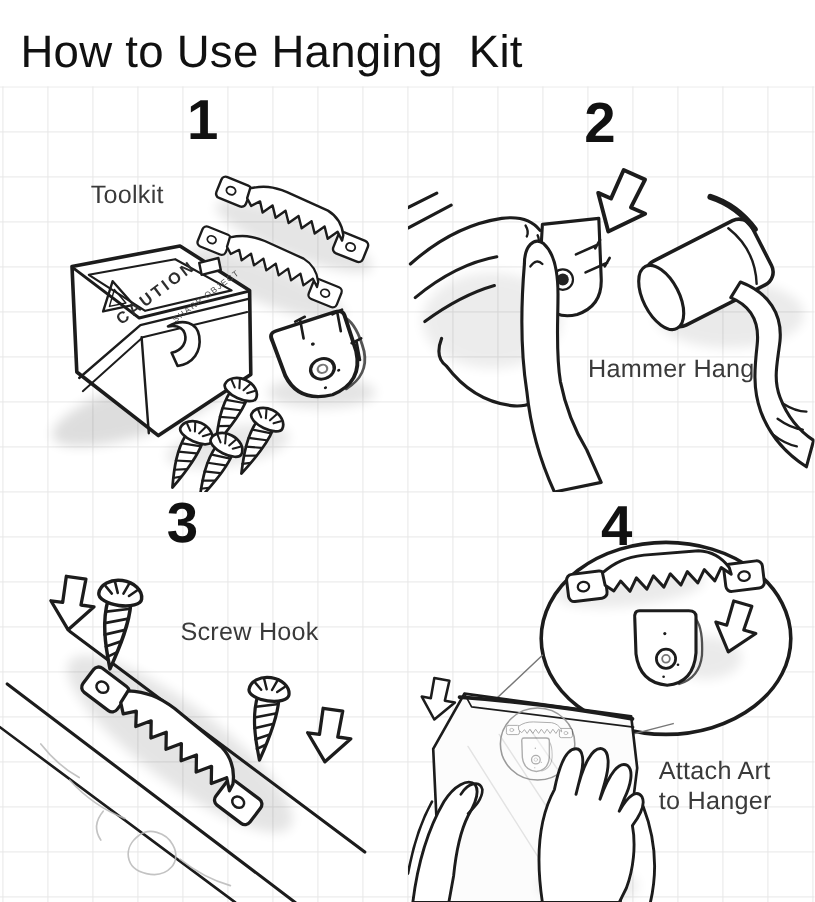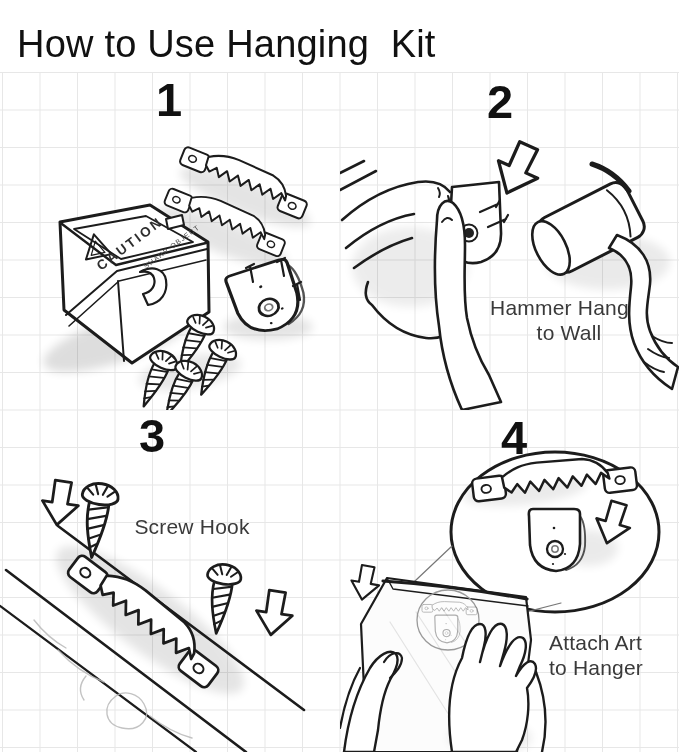--- a/index.html
+++ b/index.html
@@ -14,21 +14,21 @@
     font-size:38px;font-weight:400;color:#111;letter-spacing:0.2px;white-space:pre;}
   .step-number{position:absolute;font-size:47px;font-weight:700;color:#111;text-align:center;}
   .n1{left:129px;top:72px;width:80px;}
   .n2{left:460px;top:74px;width:80px;}
   .n3{left:112px;top:408px;width:80px;}
   .n4{left:474px;top:410px;width:80px;}
   .step-label{position:absolute;color:#3a3a3a;font-size:21px;line-height:25px;letter-spacing:0.2px;}
   .step-label span{display:block;}
   .l1{left:30px;top:150px;width:152px;text-align:center;}
   .l2{left:478px;top:295px;width:182px;text-align:center;}
-  .l3{left:124px;top:514px;width:136px;text-align:center;}
+  .l3{left:140px;top:514px;width:136px;text-align:center;}
   .l4{left:549px;top:630px;width:140px;text-align:left;}
   .illu{position:absolute;}
   .i1{left:0;top:72px;}
   .i2{left:340px;top:72px;}
   .i3{left:0;top:410px;}
   .i4{left:340px;top:410px;}
   .defs-holder{position:absolute;width:0;height:0;overflow:hidden;}
 </style>
 </head>
 <body>
@@ -65,20 +65,21 @@
       </g>
     </defs>
   </svg>
 
   <div class="grid-bg"></div>
 
   <h1 class="title">How to Use Hanging  Kit</h1>
 
   <div class="step-number n1">1</div>
   <div class="step-label l1">
+    <span>Toolkit</span>
   </div>
   <svg class="illu i1" width="340" height="338" viewBox="0 0 340 338">
     <g stroke="none">
       <ellipse cx="245" cy="125" rx="70" ry="16" transform="rotate(22 245 125)" fill="#000" opacity="0.10" filter="url(#softblur)"></ellipse>
       <ellipse cx="222" cy="165" rx="70" ry="16" transform="rotate(22 222 165)" fill="#000" opacity="0.10" filter="url(#softblur)"></ellipse>
       <ellipse cx="118" cy="268" rx="78" ry="22" transform="rotate(-18 118 268)" fill="#000" opacity="0.13" filter="url(#softblur)"></ellipse>
       <ellipse cx="268" cy="255" rx="45" ry="13" fill="#000" opacity="0.10" filter="url(#softblur)"></ellipse>
       <ellipse cx="190" cy="300" rx="52" ry="16" transform="rotate(-10 190 300)" fill="#000" opacity="0.09" filter="url(#softblur)"></ellipse>
     </g>
     <use href="#g-sawtooth" xlink:href="#g-sawtooth" transform="translate(190,64) rotate(22) scale(0.78)"></use>
@@ -109,21 +110,20 @@
     </g>
     <use href="#g-screw" xlink:href="#g-screw" transform="translate(200,255) rotate(25) scale(0.95)"></use>
     <use href="#g-screw" xlink:href="#g-screw" transform="translate(222,280) rotate(26) scale(0.95)"></use>
     <use href="#g-screw" xlink:href="#g-screw" transform="translate(163,291) rotate(24) scale(0.95)"></use>
     <use href="#g-screw" xlink:href="#g-screw" transform="translate(188,301) rotate(27) scale(0.95)"></use>
   </svg>
 
   <div class="step-number n2">2</div>
   <div class="step-label l2">
     <span>Hammer Hanger</span>
-    <span>to Wall</span>
   </div>
   <svg class="illu i2" width="339" height="338" viewBox="0 0 339 338">
     <g stroke="#1c1c1c" fill="none" stroke-width="2.6" stroke-linecap="round" stroke-linejoin="round">
       <ellipse cx="70" cy="195" rx="58" ry="40" fill="#000" opacity="0.07" stroke="none" filter="url(#softblur)"></ellipse>
       <ellipse cx="268" cy="190" rx="62" ry="28" fill="#000" opacity="0.08" stroke="none" filter="url(#softblur)"></ellipse>
       <use href="#g-arrow" xlink:href="#g-arrow" transform="translate(178,96) rotate(24) scale(1.3)"></use>
       <g>
         <path d="M112,115 L159,110 L161,160 Q162,183 141,190 Q126,194 115,184 L110,150 Z" fill="#fff"></path>
         <circle cx="129" cy="161" r="8.5" stroke-width="1.8" fill="#fff"></circle>
         <circle cx="129" cy="161" r="5" fill="#222" stroke="none"></circle>

